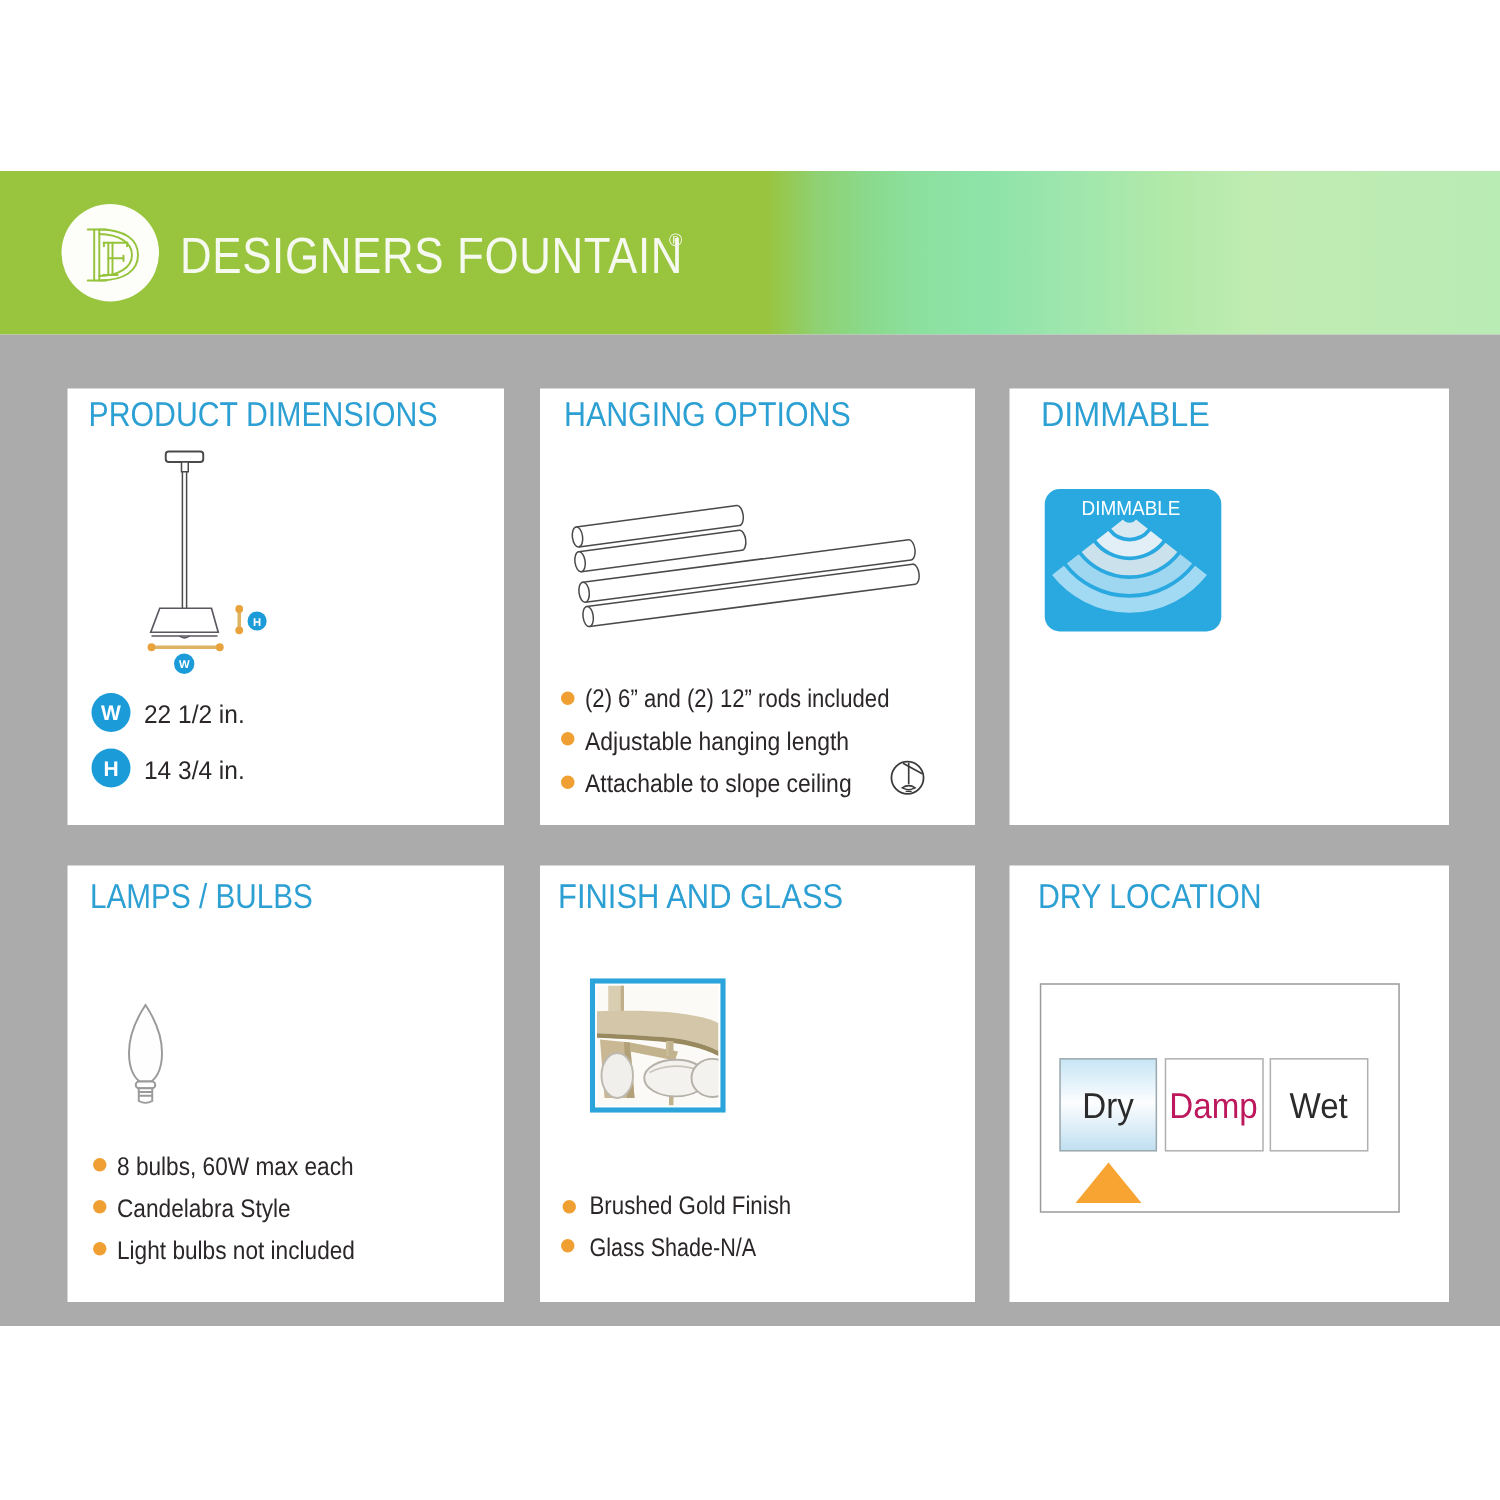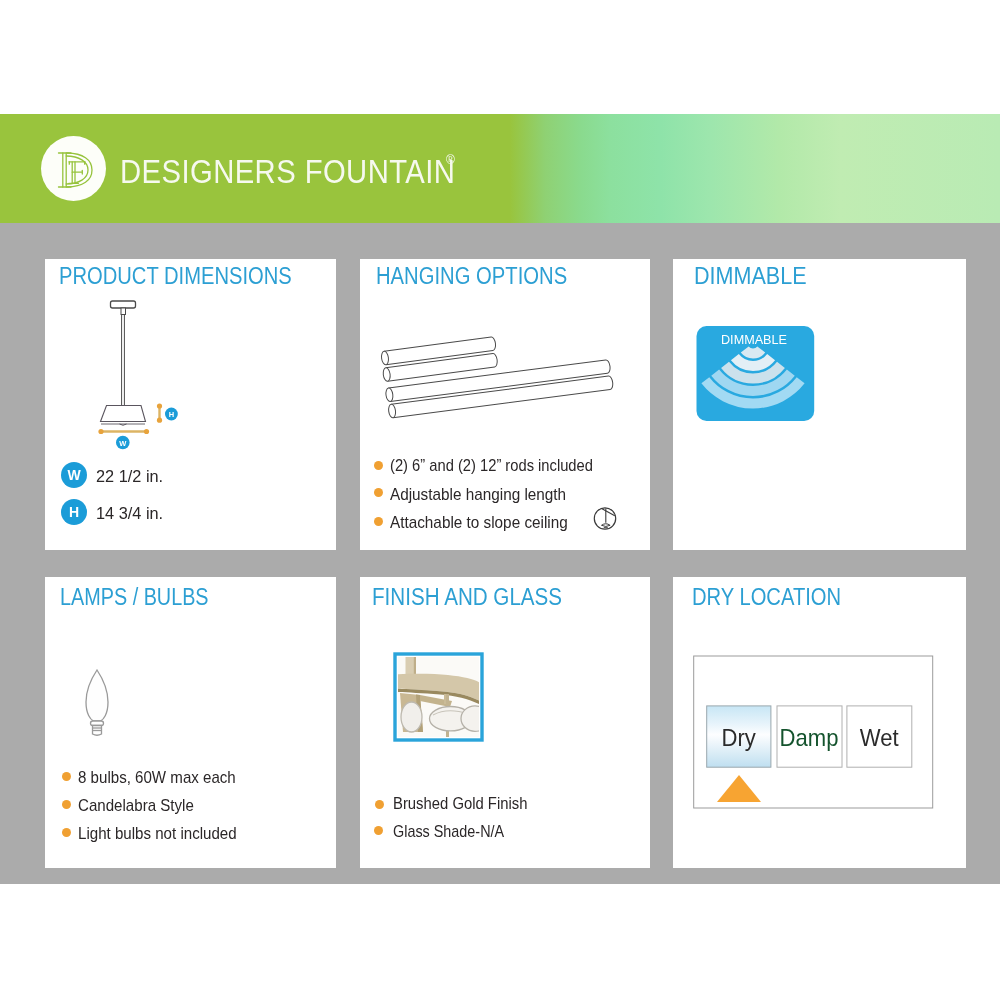--- a/index.html
+++ b/index.html
@@ -196,14 +196,14 @@
         <stop offset="0.60" stop-color="#eef6fb"></stop>
         <stop offset="1" stop-color="#bfdff0"></stop>
       </linearGradient>
     </defs>
     <rect x="33.7" y="128.9" width="64.2" height="61.3" fill="url(#dryg)" stroke="#9aa7ad" stroke-width="1"></rect>
     <rect x="104" y="128.9" width="65" height="61.3" fill="#fff" stroke="#b0b0b0" stroke-width="1"></rect>
     <rect x="173.9" y="128.9" width="64.9" height="61.3" fill="#fff" stroke="#b0b0b0" stroke-width="1"></rect>
     <path d="M66,198 L88,225 L44,225 Z" fill="#f7a432"></path>
   </svg>
   <div class="abs" style="left:706px;top:726px;width:65px;text-align:center;color:#2b2b2b;font-size:24px;line-height:24px;"><span style="display:inline-block;transform:scaleX(0.92);">Dry</span></div>
-  <div class="abs" style="left:777px;top:726px;width:65px;color:#14532d;font-size:24px;line-height:24px;"><span style="display:inline-block;transform:scaleX(0.92);">Damp</span></div>
+  <div class="abs" style="left:777px;top:726px;width:65px;color:#be185d;font-size:24px;line-height:24px;"><span style="display:inline-block;transform:scaleX(0.92);">Damp</span></div>
   <div class="abs" style="left:847px;top:726px;width:65px;text-align:center;color:#2b2b2b;font-size:24px;line-height:24px;text-decoration:underline;"><span style="display:inline-block;transform:scaleX(0.92);">Wet</span></div>
 
 </body></html>

